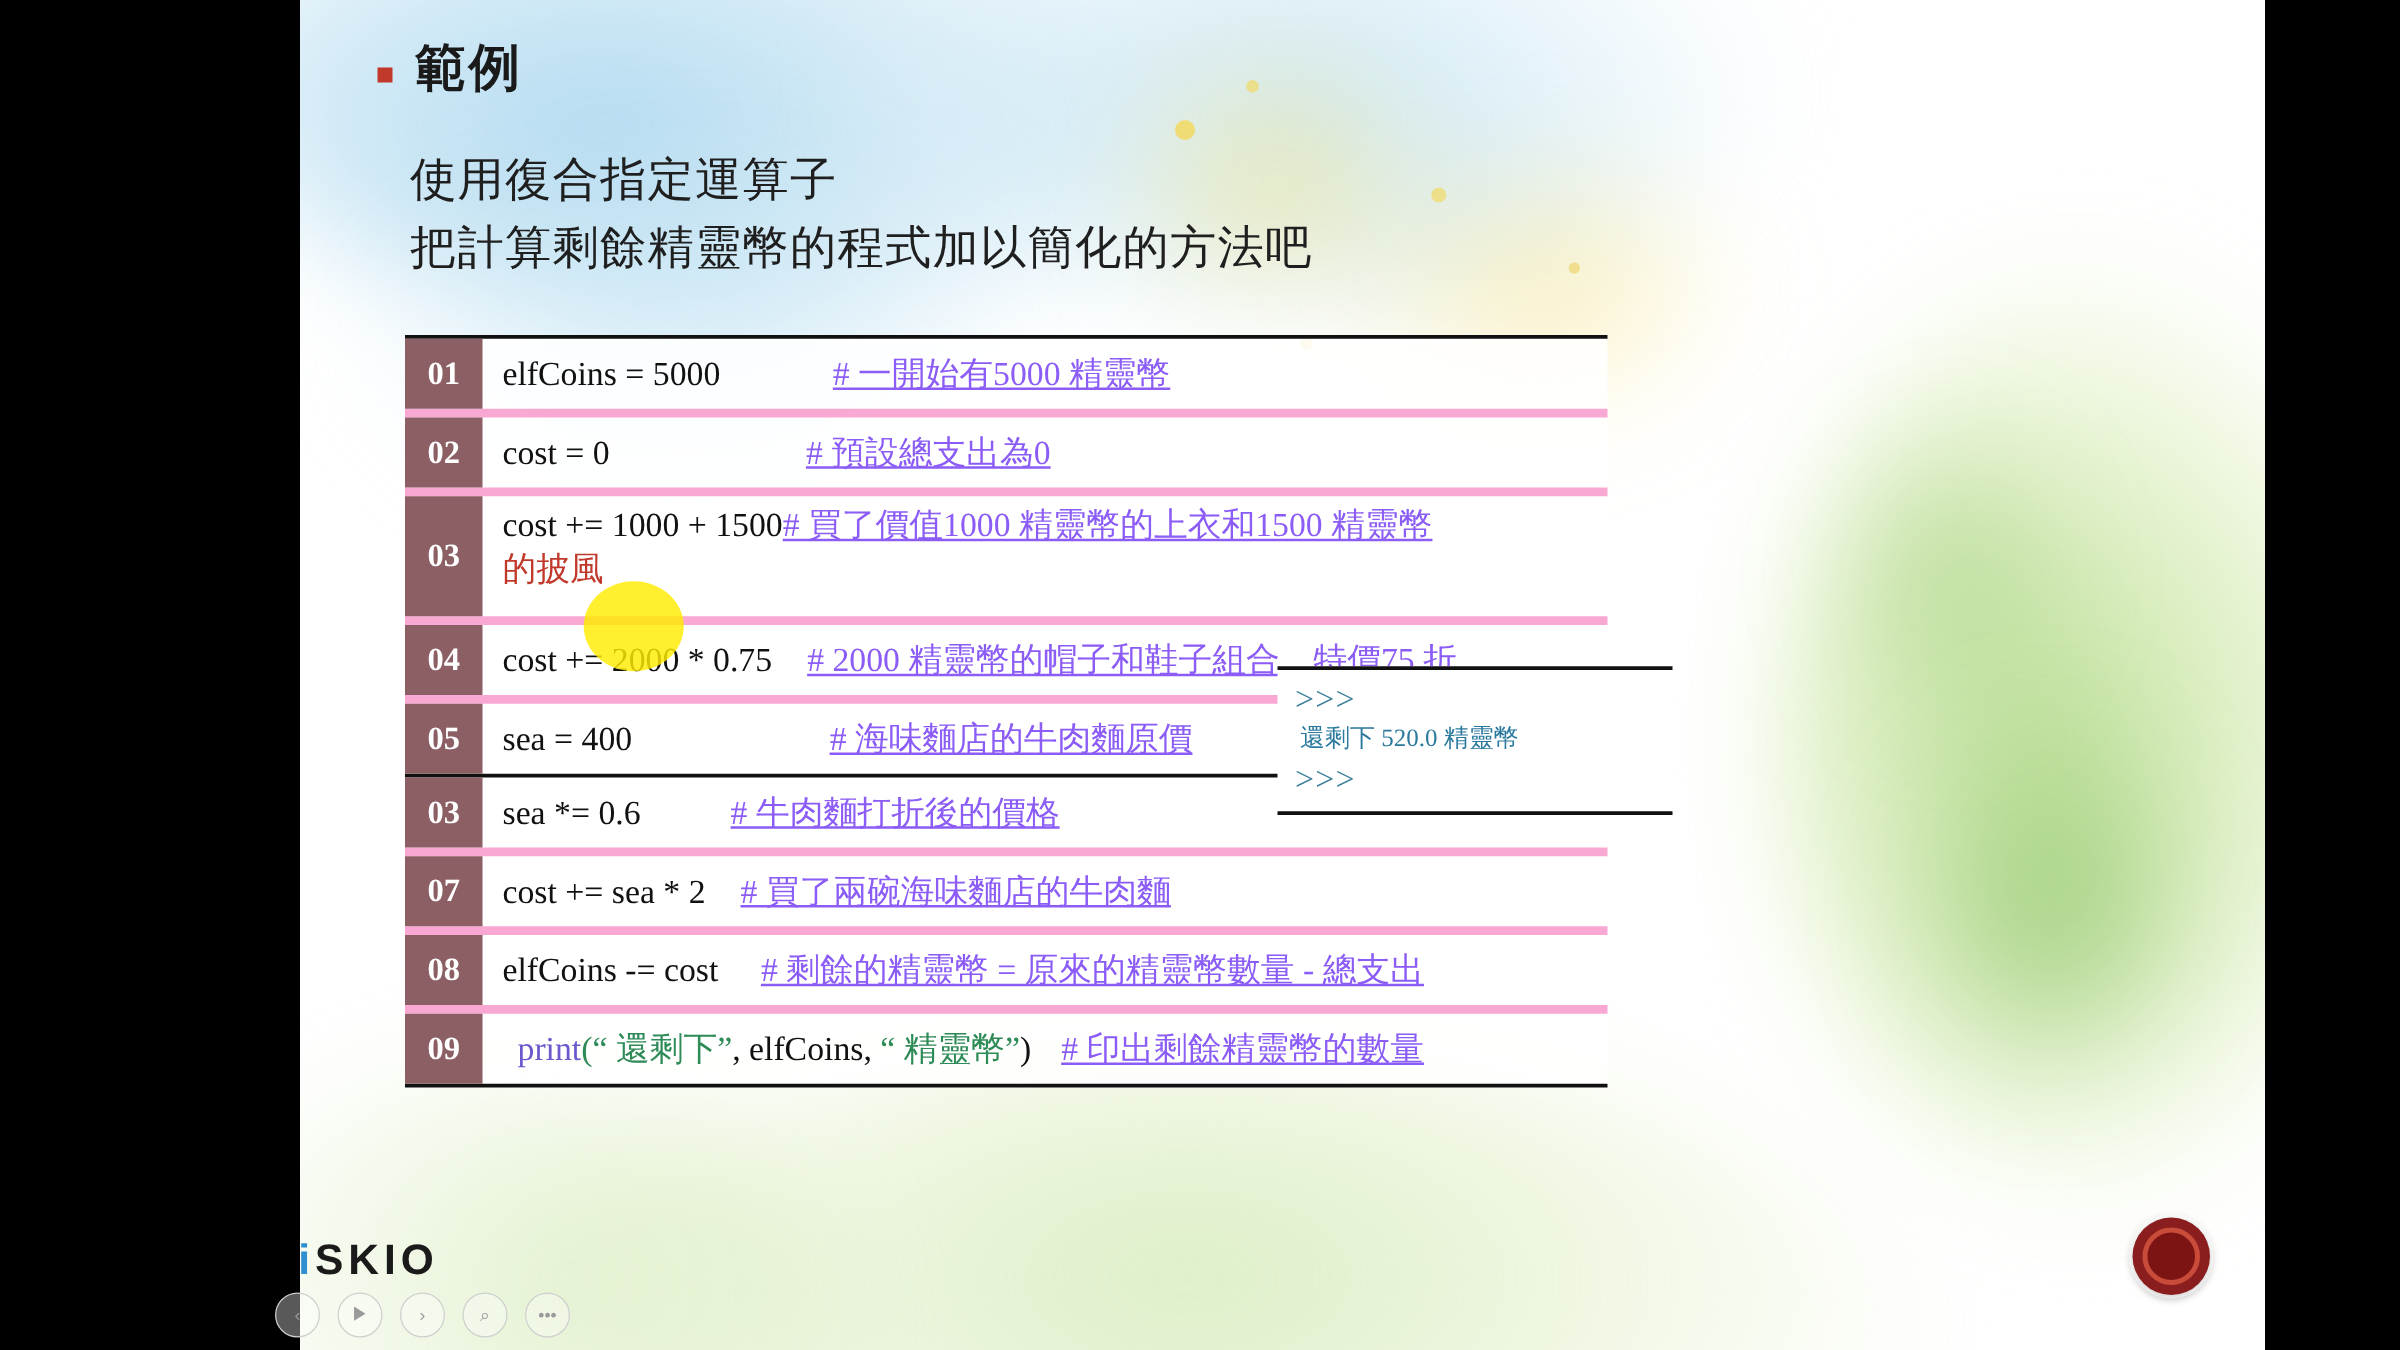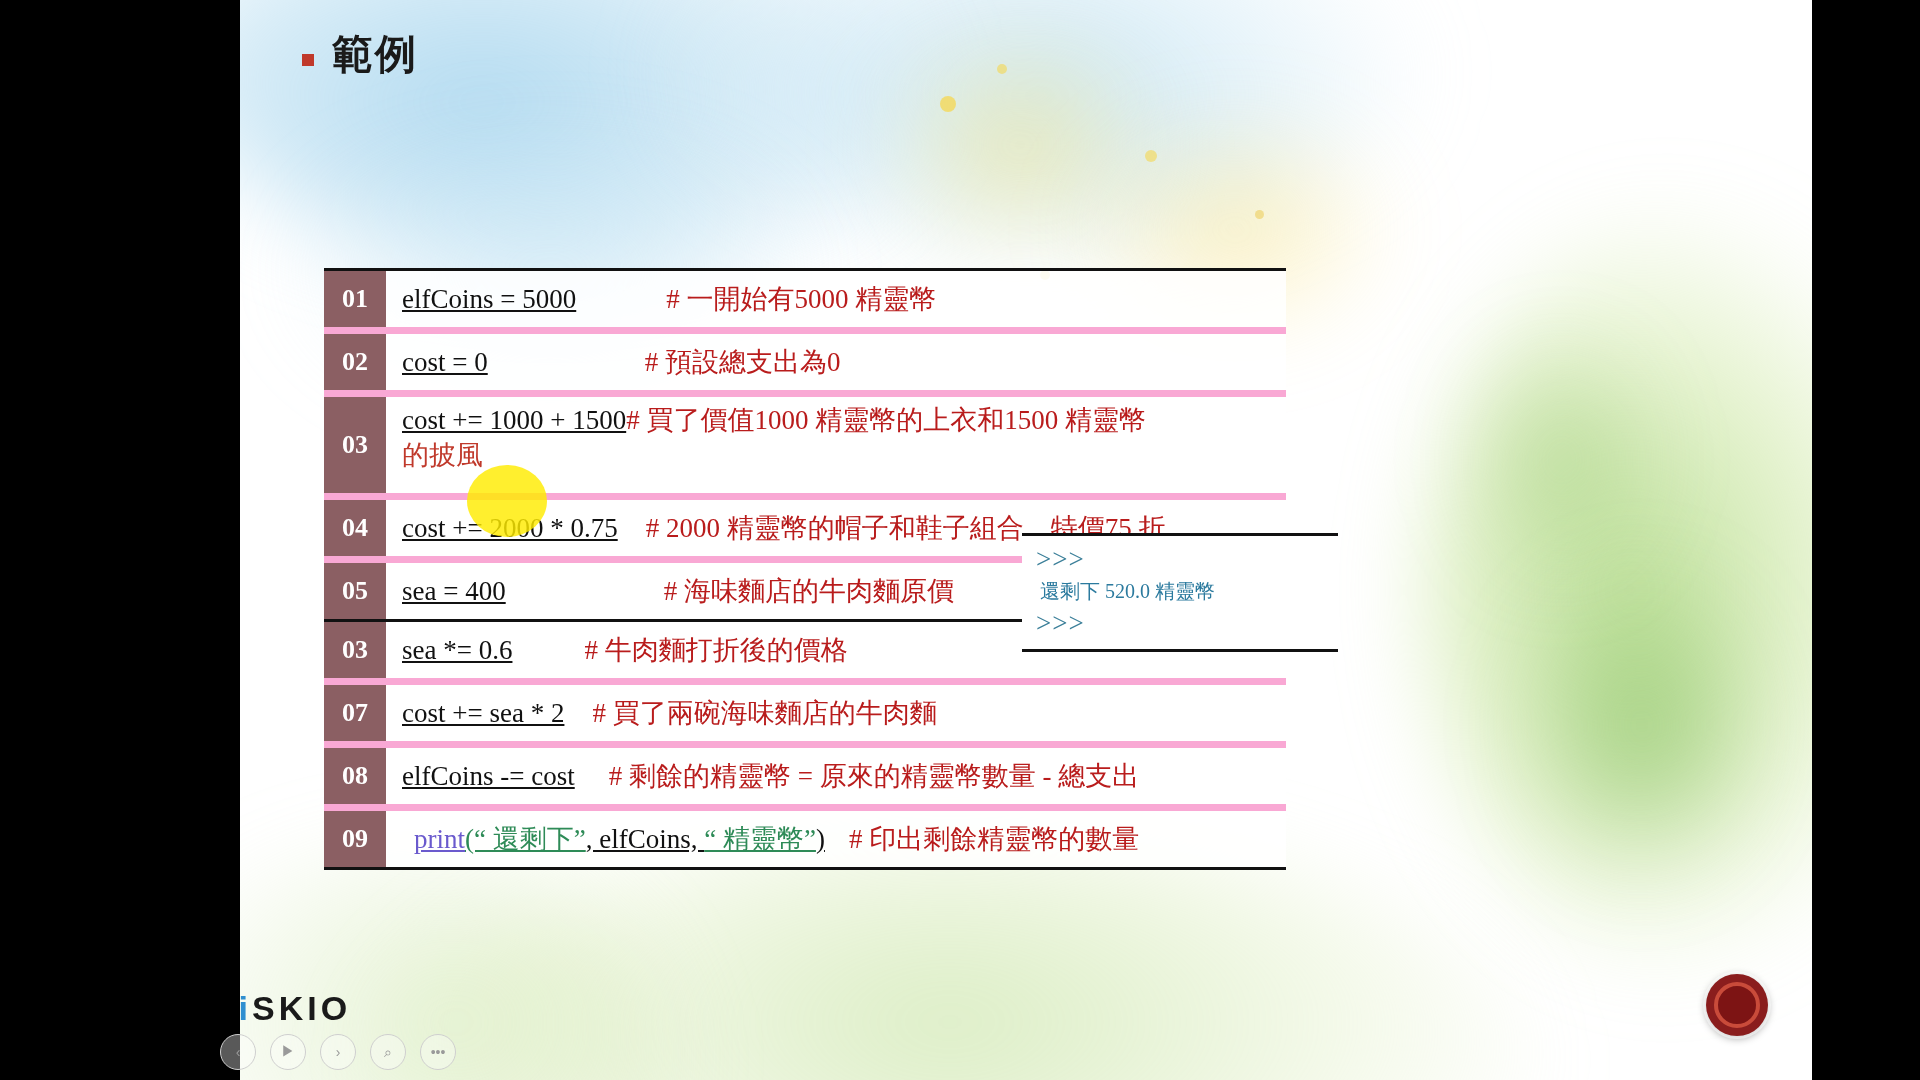--- a/index.html
+++ b/index.html
@@ -166,25 +166,25 @@
     display: flex;
     align-items: center;
     flex-wrap: wrap;
     gap: 0;
     font-size: 27px;
     color: #111;
     line-height: 1.28;
   }
   .code .seg-code {
     white-space: pre;
+  }
+  .code .seg-comment {
+    color: #8b5cf6;
+    white-space: pre;
     text-decoration: underline;
-  }
-  .code .seg-comment {
-    color: #b91c1c;
-    white-space: pre;
   }
   .code .kw-print { color: #6a5acd; margin-left: 12px; }
   .code .str-green { color: #2e8b57; }
 
   .row-03 .code { flex-direction: column; align-items: flex-start; }
   .row-03 .line1 { display: flex; }
   .row-03 .line2 { color: #c0392b; }
 
   
   .console {
@@ -307,20 +307,22 @@
     <div class="speck" style="left:757px;top:64px;width:10px;height:10px;background:rgba(245,215,80,0.6);"></div>
     <div class="speck" style="left:905px;top:150px;width:12px;height:12px;background:rgba(245,215,80,0.6);"></div>
     <div class="speck" style="left:800px;top:270px;width:10px;height:10px;background:rgba(235,200,70,0.55);"></div>
     <div class="speck" style="left:1015px;top:210px;width:9px;height:9px;background:rgba(235,200,70,0.5);"></div>
 
     <div class="bullet-row">
       <div class="bullet-square"></div>
       <div class="heading">範例</div>
     </div>
 
+    <div class="subtitle">使用復合指定運算子
+把計算剩餘精靈幣的程式加以簡化的方法吧</div>
 
     <div class="code-block">
 
       <div class="code-row row-sep">
         <div class="ln">01</div>
         <div class="code">
           <span class="seg-code">elfCoins = 5000</span>
           <span class="seg-comment" style="margin-left:90px;"># 一開始有5000 精靈幣</span>
         </div>
       </div>

